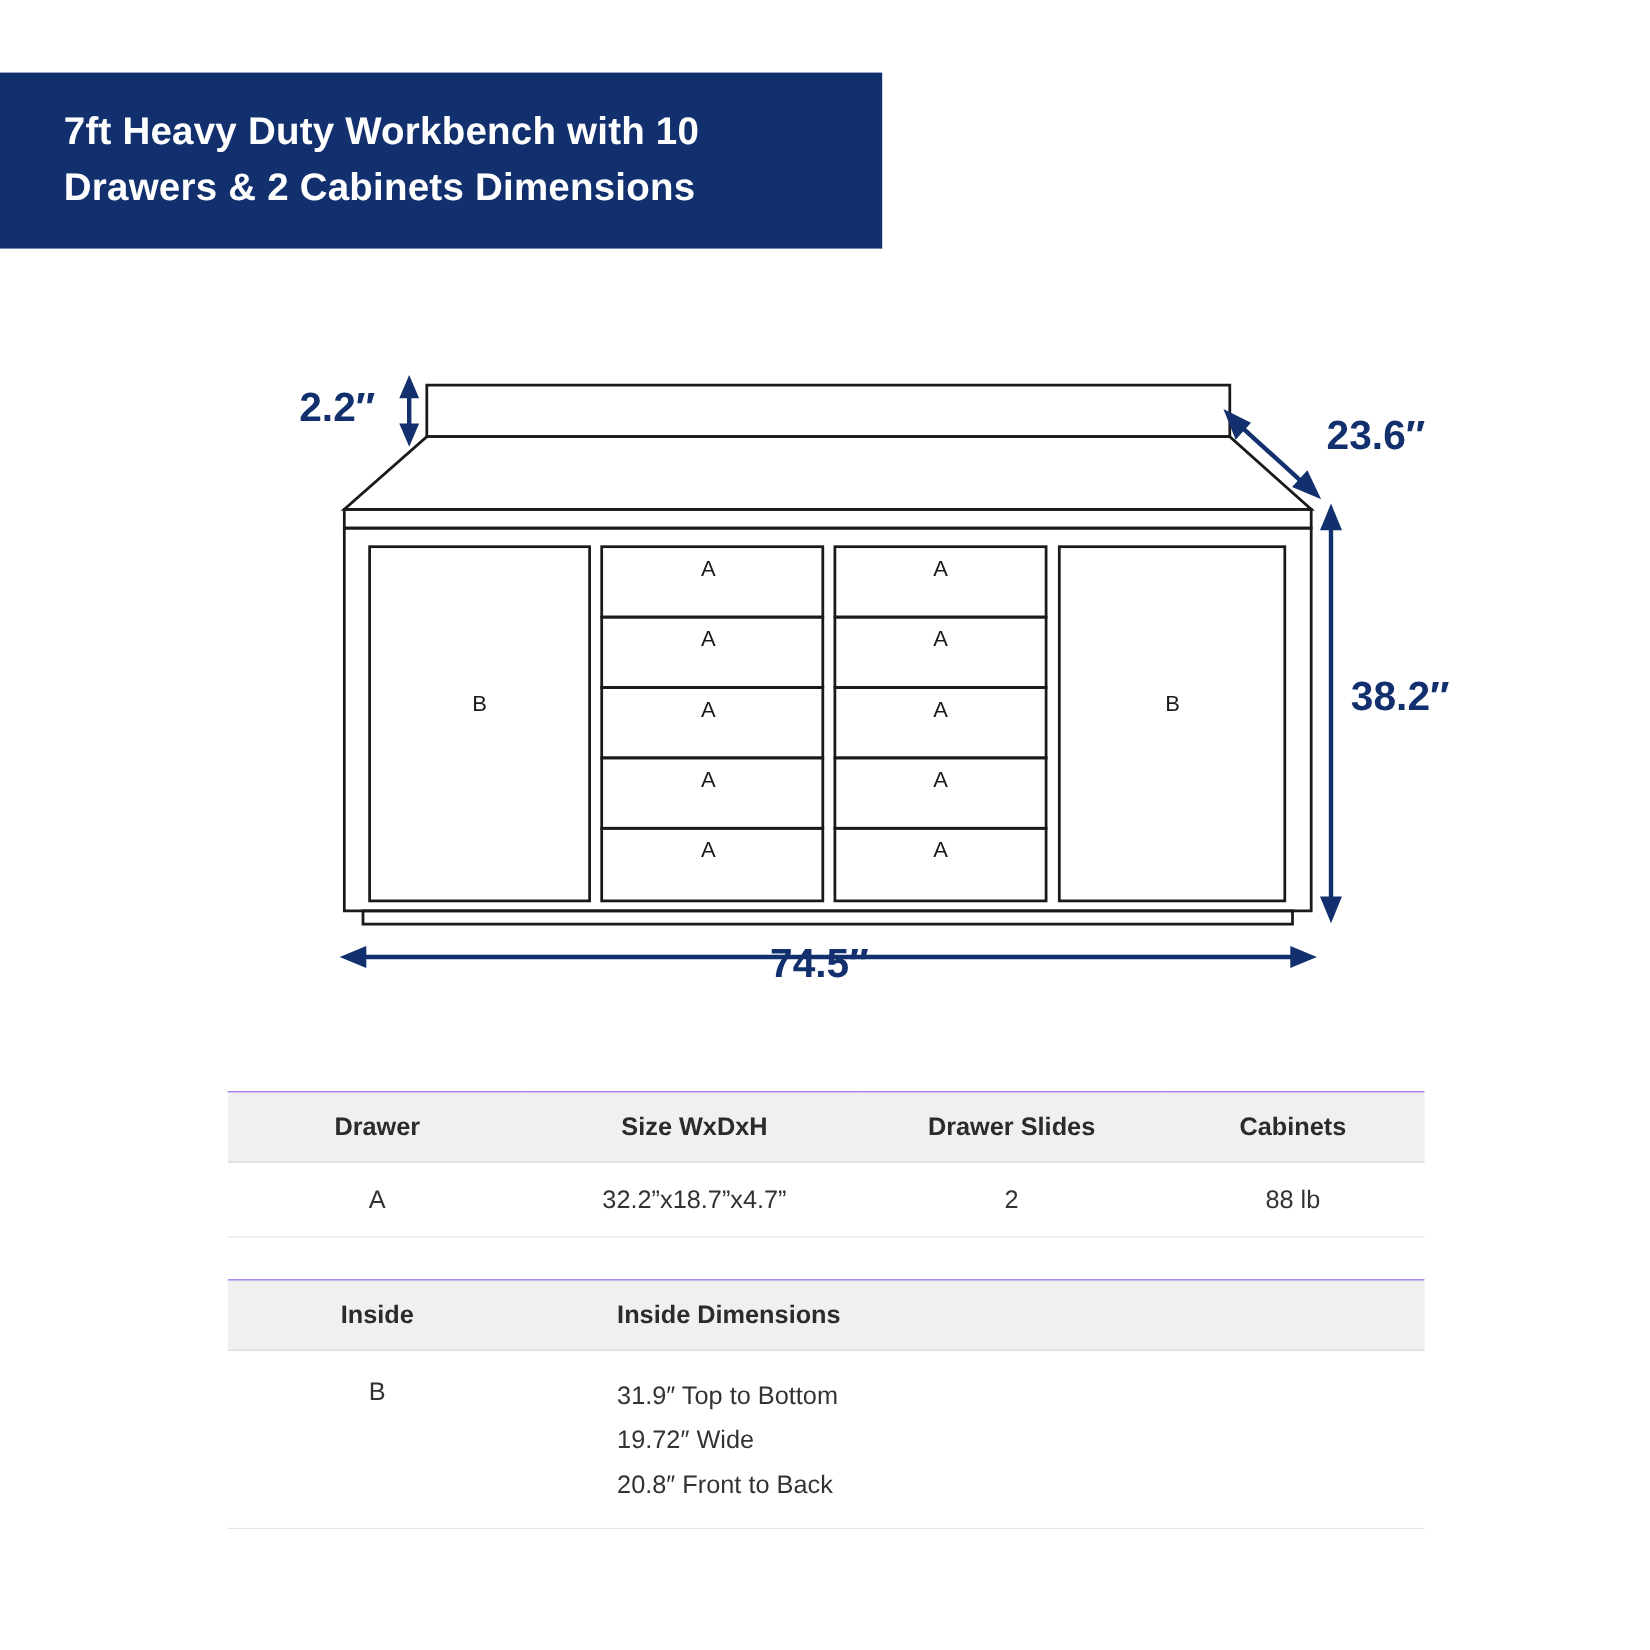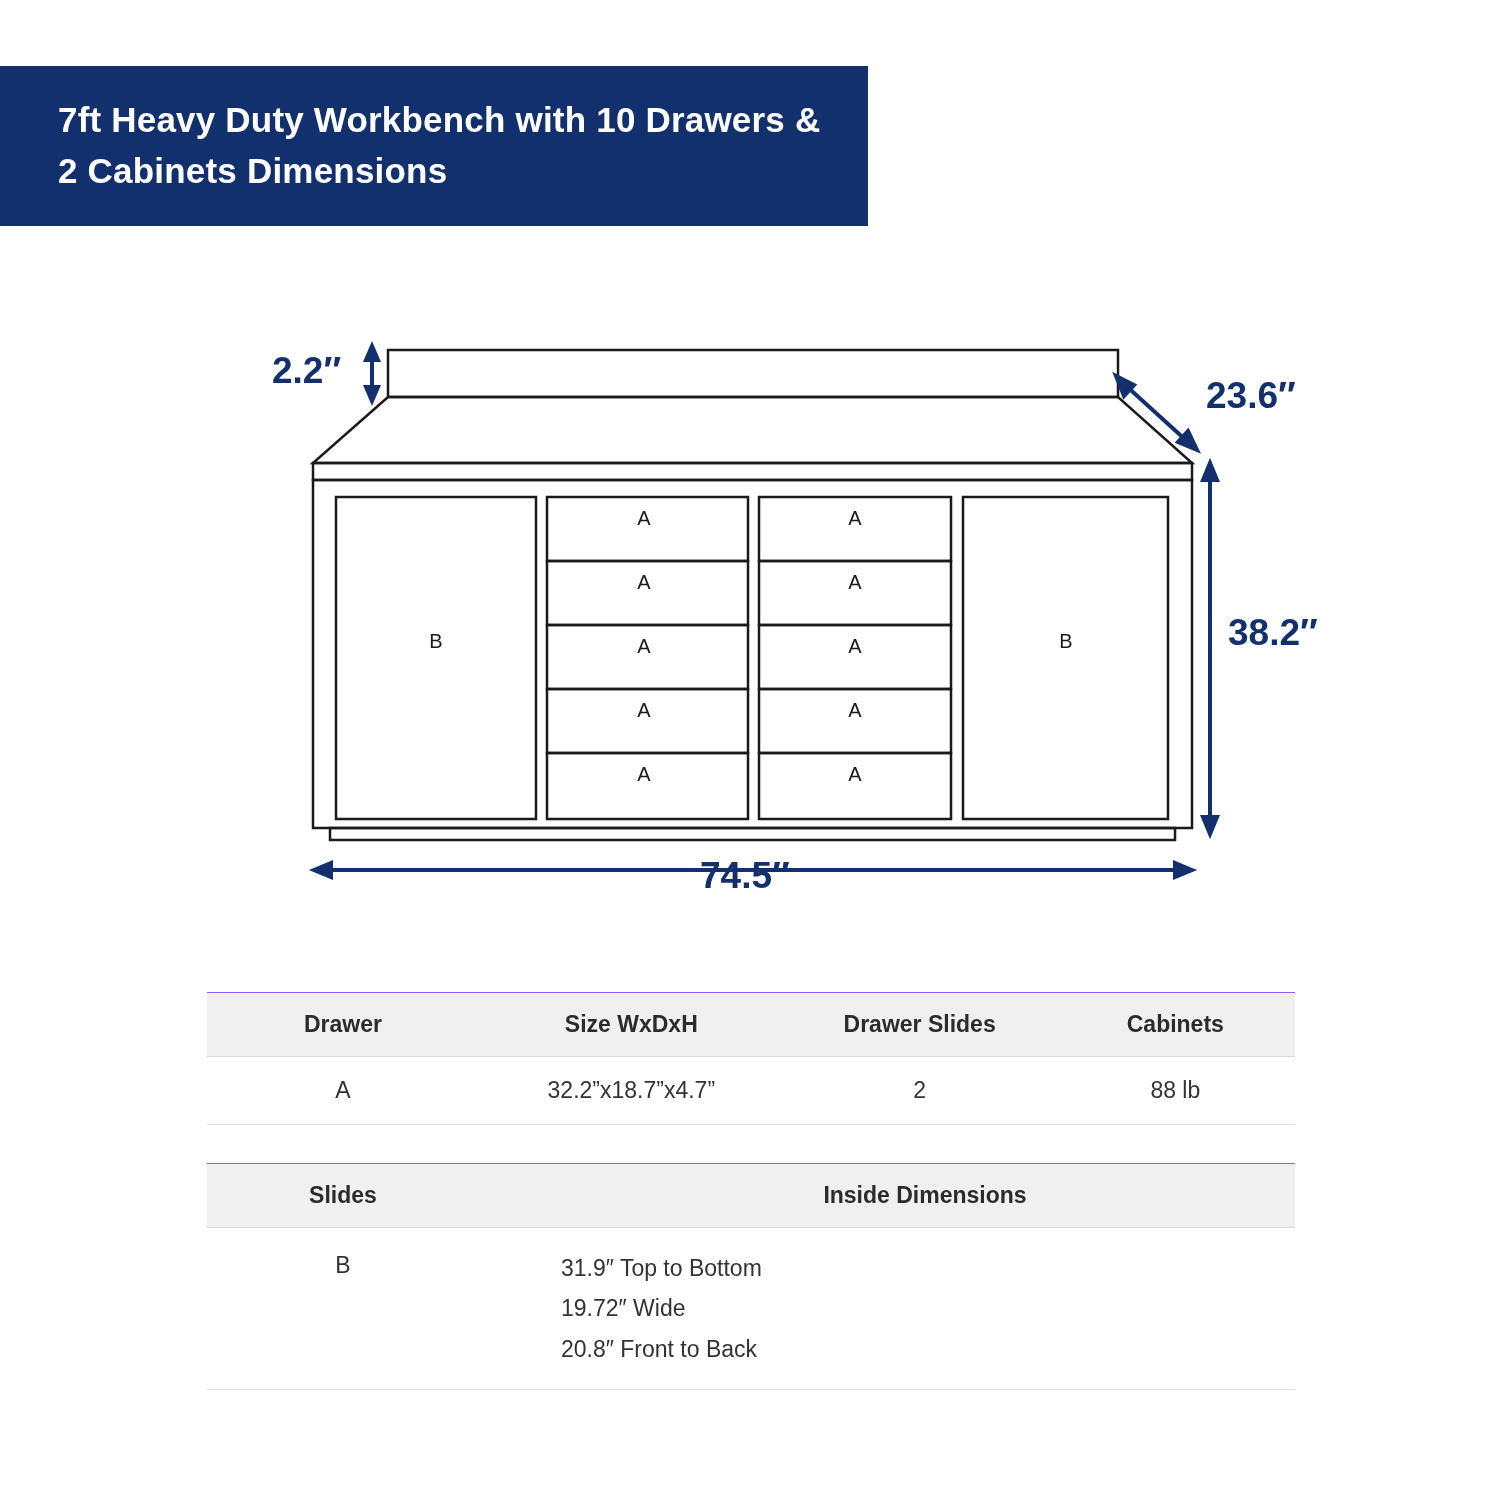--- a/index.html
+++ b/index.html
@@ -14,21 +14,21 @@
     font-family: "Liberation Sans", sans-serif;
     color: #13306b;
     overflow: hidden;
   }
 
   
   .title-banner {
     position: absolute;
     left: 0;
     top: 66px;
-    width: 868px;
+    width: 802px;
     height: 160px;
     background: #12306e;
     display: flex;
     align-items: center;
   }
   .title-banner .title-text {
     color: #ffffff;
     font-size: 35px;
     font-weight: bold;
     line-height: 1.45;
@@ -98,21 +98,21 @@
     text-align: center;
     color: #333333;
     border-bottom: 1px solid #e2e2e2;
   }
   .tbl-drawer thead th:nth-child(1) { width: 25%; }
   .tbl-drawer thead th:nth-child(2) { width: 28%; }
   .tbl-drawer thead th:nth-child(3) { width: 25%; }
   .tbl-drawer thead th:nth-child(4) { width: 22%; }
 
   .tbl-cabinet thead th:nth-child(1) { width: 25%; text-align: center; }
-  .tbl-cabinet thead th:nth-child(2) { width: 75%; text-align: center; padding-left: 82px; }
+  .tbl-cabinet thead th:nth-child(2) { width: 75%; text-align: left; padding-left: 82px; }
   .tbl-cabinet tbody td:nth-child(1) { vertical-align: top; padding-top: 24px; }
   .tbl-cabinet tbody td:nth-child(2) {
     text-align: left;
     padding-left: 82px;
     line-height: 1.75;
   }
   .cab-lines div { white-space: nowrap; }
 </style>
 </head>
 <body>
@@ -211,21 +211,21 @@
         <td>88 lb</td>
       </tr>
     </tbody>
   </table>
 </div>
 
 <div class="table-wrap tbl-cabinet">
   <table>
     <thead>
       <tr>
-        <th>Slides</th>
+        <th>Inside</th>
         <th>Inside Dimensions</th>
       </tr>
     </thead>
     <tbody>
       <tr>
         <td>B</td>
         <td>
           <div class="cab-lines">
             <div>31.9″ Top to Bottom</div>
             <div>19.72″ Wide</div>

